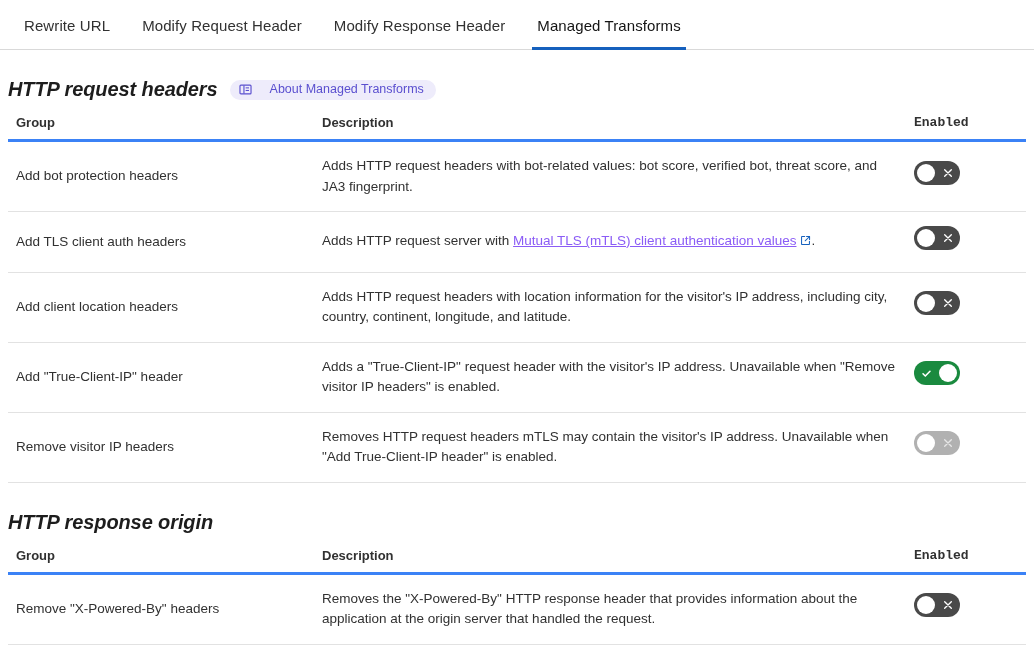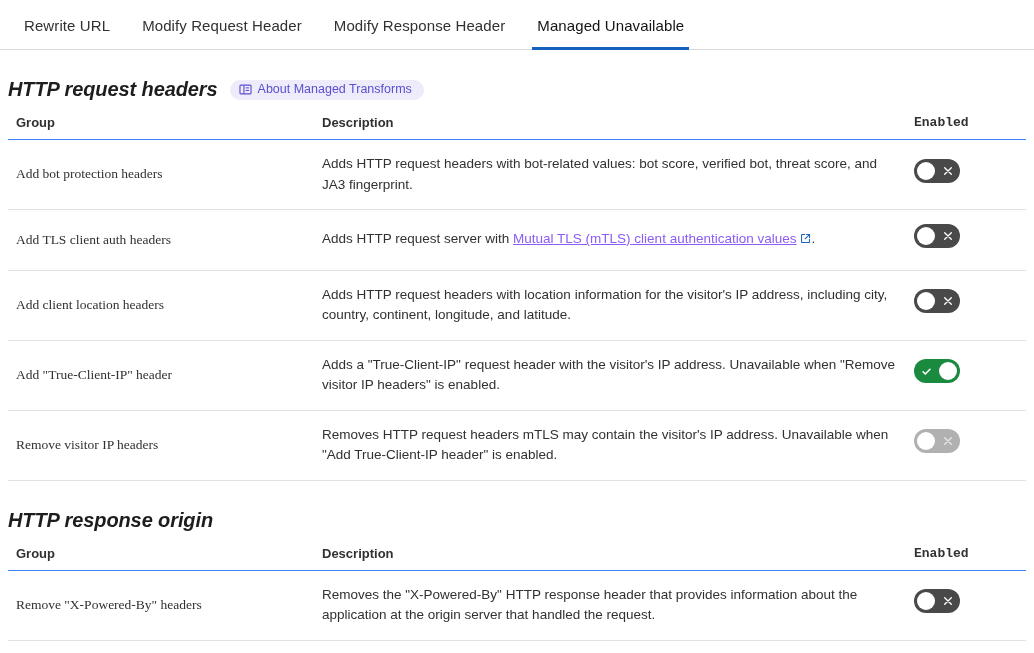--- a/index.html
+++ b/index.html
@@ -62,21 +62,21 @@
   .section-title {
     font-size: 20px;
     font-weight: bold;
     color: #1d1d1d;
     letter-spacing: -.1px;
     font-style: italic;
   }
   .badge {
     display: inline-flex;
     align-items: center;
-    gap: 6px;
+    gap: 18px;
     background: #eeecfb;
     color: #5a4fcf;
     border-radius: 11px;
     padding: 3px 12px 4px 9px;
     font-size: 12.5px;
     cursor: pointer;
     line-height: 1;
   }
   .badge svg { display: block; }
 
@@ -85,37 +85,37 @@
     width: 100%;
     border-collapse: collapse;
     table-layout: fixed;
   }
   table.mt th {
     text-align: left;
     font-size: 13px;
     font-weight: bold;
     color: #313131;
     padding: 0 8px 9px 8px;
-    border-bottom: 1px solid #3b82f6;
+    border-bottom: 3px solid #3b82f6;
   }
   table.mt td {
     padding: 14px 8px;
     border-bottom: 1px solid #e2e2e2;
     vertical-align: middle;
     font-size: 13.5px;
     color: #313131;
     line-height: 1.52;
   }
   .col-group { width: 306px; }
   .col-desc  { width: auto; }
   .col-enabled { width: 120px; }
   th.col-enabled, td.col-enabled { text-align: left; font-family: Liberation Mono, monospace; }
   th.col-enabled { padding-left: 25px; }
   td.col-enabled { padding-left: 25px; }
-  td.group-cell { color: #313131; font-family: Liberation Serif, serif; }
+  td.group-cell { color: #313131; }
   tr.dim td.group-cell, tr.dim td.desc-cell { color: #313131; }
 
   .extlink {
     color: #8b5cf6;
     text-decoration: underline;
     cursor: pointer;
   }
   .ext-icon {
     display: inline-block;
     vertical-align: -1px;
@@ -169,21 +169,21 @@
   <div class="tab">
     <span>Rewrite URL</span>
   </div>
   <div class="tab">
     <span>Modify Request Header</span>
   </div>
   <div class="tab">
     <span>Modify Response Header</span>
   </div>
   <div class="tab active">
-    <span>Managed Unavailable</span>
+    <span>Managed Transforms</span>
   </div>
 </div>
 
 <div class="section">
   <div class="section-head">
     <div class="section-title">HTTP request headers</div>
     <div class="badge">
       <span>
         <svg width="13" height="13" viewBox="0 0 16 16" fill="none">
           <rect x="1.2" y="2.6" width="13.6" height="10.8" rx="1.2" stroke="#5a4fcf" stroke-width="1.4"></rect>

